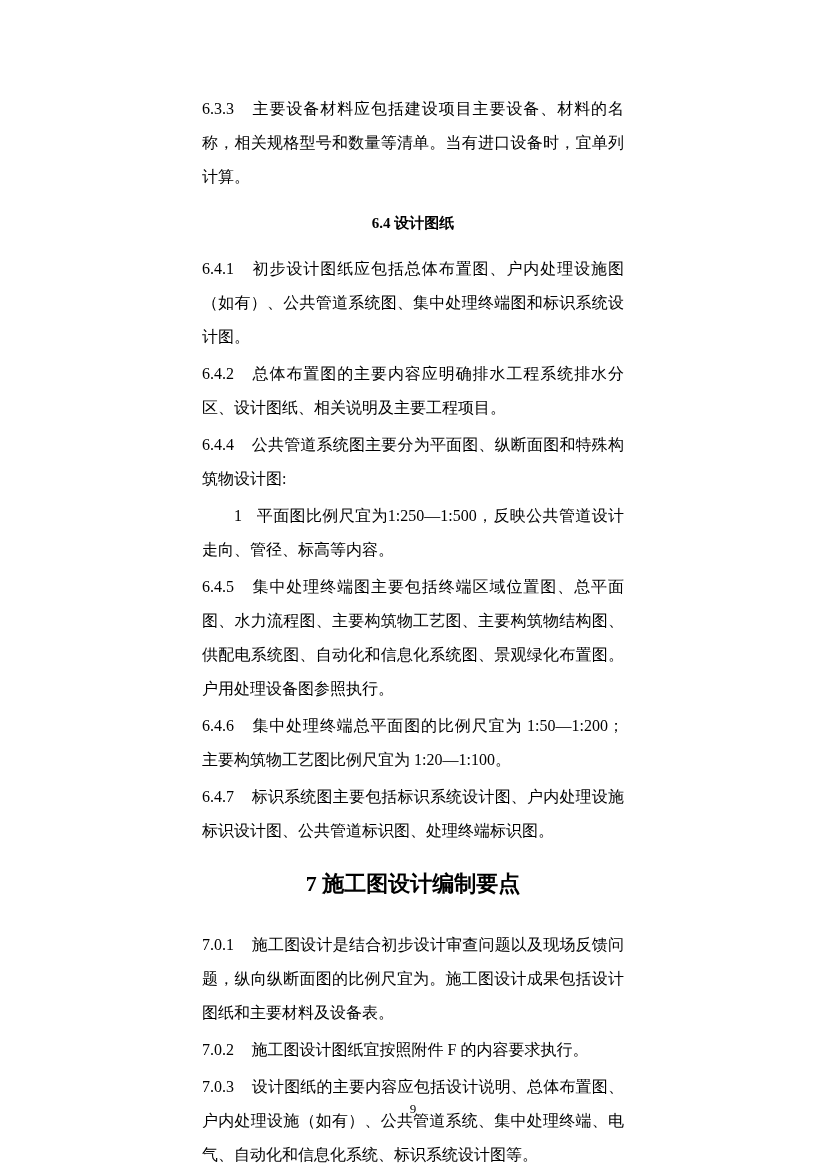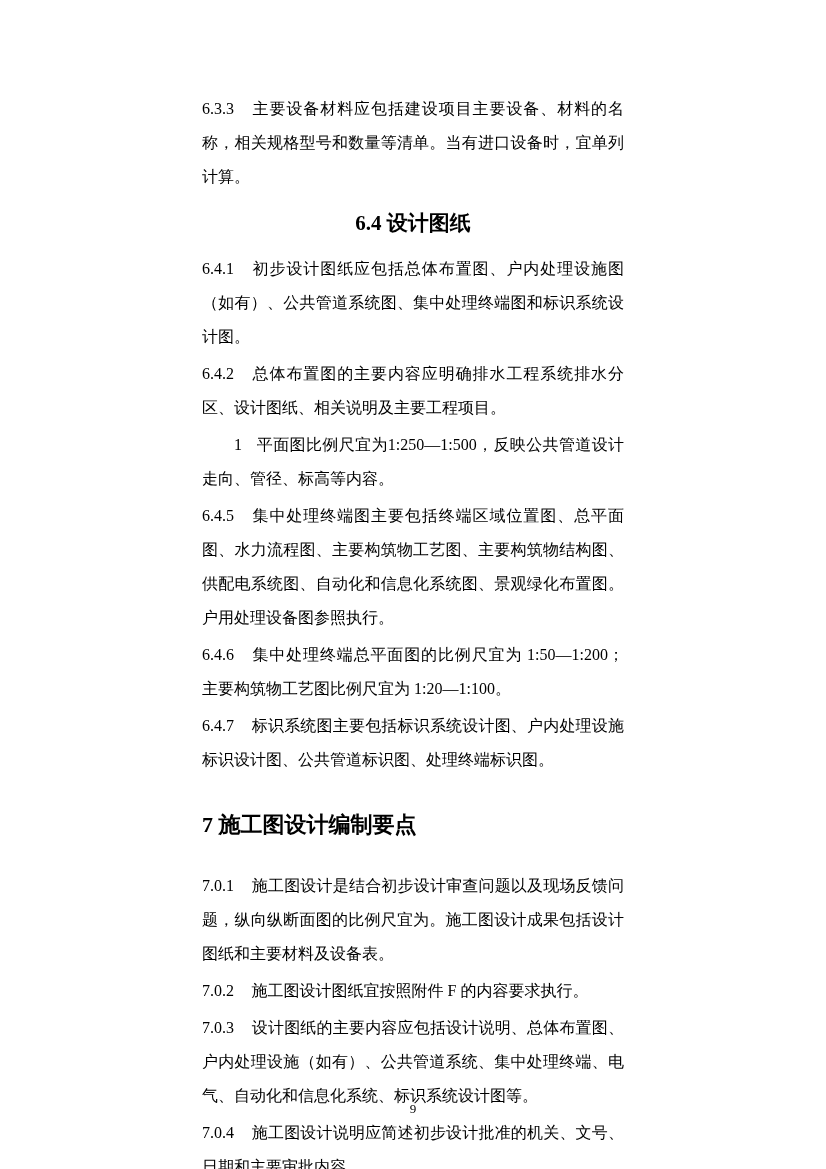--- a/index.html
+++ b/index.html
@@ -32,28 +32,29 @@
     text-indent: 2em;
     margin: 0 0 3px 0;
     text-align: justify;
   }
   .sub-num {
     margin-right: 0.9em;
   }
   .h-sub {
     text-align: center;
     font-weight: bold;
-    font-size: 21px;
+    font-size: 15px;
     margin: 12px 0 12px 0;
     line-height: 34px;
   }
   .h-chapter {
+    text-align: center;
     font-weight: bold;
     font-size: 22px;
-    margin: 30px 0 26px 0;
+    margin: 18px 0 26px 0;
     line-height: 36px;
   }
   .page-number {
     position: absolute;
     bottom: 52px;
     left: 0;
     width: 100%;
     text-align: center;
     font-size: 13px;
     line-height: 16px;
@@ -72,20 +73,23 @@
 
   <p class="para">
     <span class="sec-num">6.4.1</span><span>初步设计图纸应包括总体布置图、户内处理设施图（如有）、公共管道系统图、集中处理终端图和标识系统设计图。</span>
   </p>
 
   <p class="para">
     <span class="sec-num">6.4.2</span><span>总体布置图的主要内容应明确排水工程系统排水分区、设计图纸、相关说明及主要工程项目。</span>
   </p>
 
 
+  <p class="para">
+    <span class="sec-num">6.4.4</span><span>公共管道系统图主要分为平面图、纵断面图和特殊构筑物设计图:</span>
+  </p>
 
   <p class="subitem">
     <span class="sub-num">1</span><span>平面图比例尺宜为1:250—1:500，反映公共管道设计走向、管径、标高等内容。</span>
   </p>
 
 
   <p class="para">
     <span class="sec-num">6.4.5</span><span>集中处理终端图主要包括终端区域位置图、总平面图、水力流程图、主要构筑物工艺图、主要构筑物结构图、供配电系统图、自动化和信息化系统图、景观绿化布置图。户用处理设备图参照执行。</span>
   </p>
 

